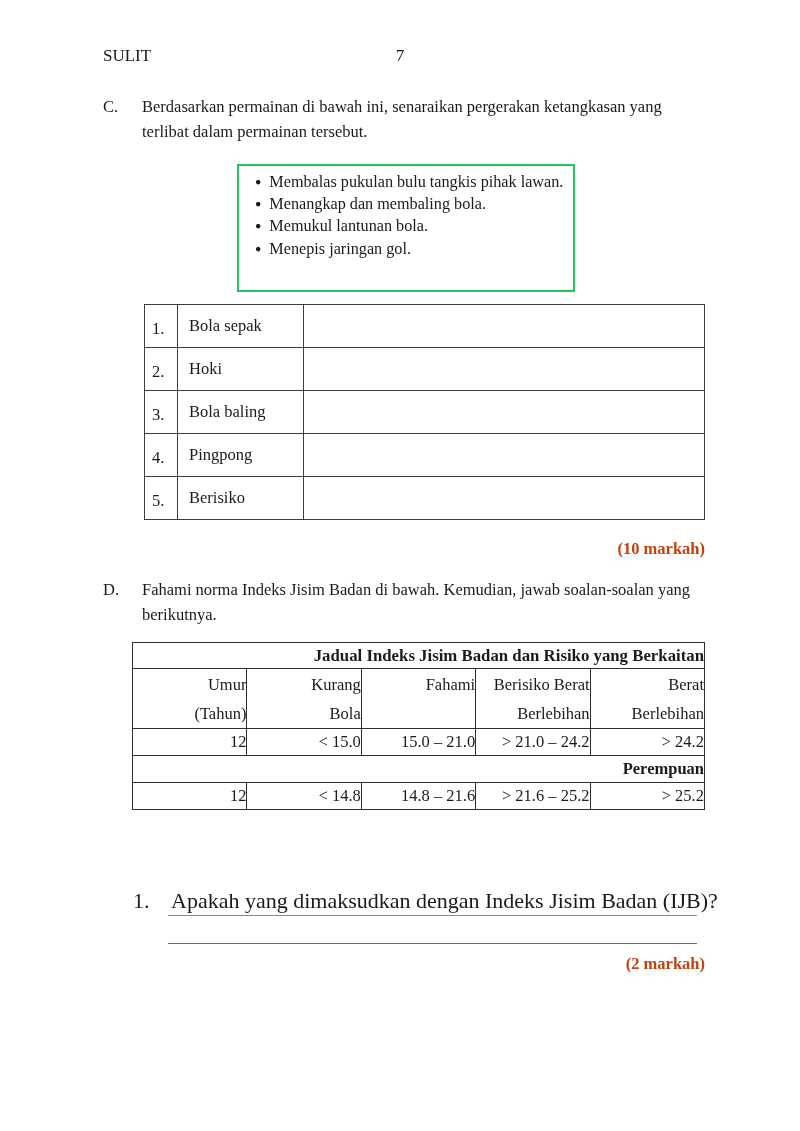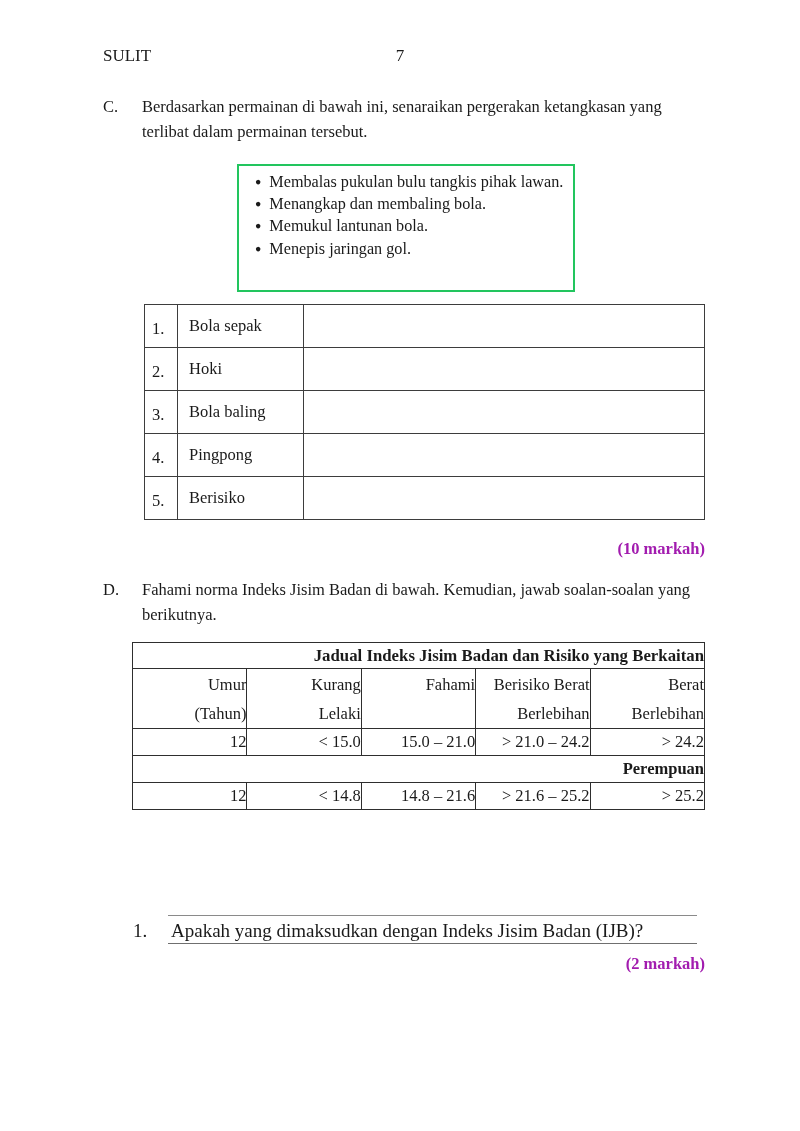--- a/index.html
+++ b/index.html
@@ -40,40 +40,40 @@
 
   
   table { border-collapse: collapse; table-layout: fixed; }
   .games { position: absolute; left: 144px; top: 304px; width: 561px; }
   .games td { border: 1.5px solid #3d3d3d; height: 43px; font-size: 16.5px; vertical-align: middle; }
   .games .num { width: 33px; padding-left: 7px; padding-top: 6px; }
   .games .game { width: 126px; padding-left: 11px; }
   .games .ans { }
 
   
-  .marks { position: absolute; font-weight: bold; font-size: 16.5px; color: #a21caf; }
+  .marks { position: absolute; font-weight: bold; font-size: 16.5px; color: #c2410c; }
   .marks-10 { top: 539px; right: 95px; }
   .marks-2 { top: 954px; right: 95px; }
 
   
   .bmi { position: absolute; left: 132px; top: 642px; width: 573px; text-align: right; font-size: 16.5px; }
   .bmi td { border: 1.5px solid #2e2e2e; }
   .bmi .title { height: 26px; font-weight: bold; font-size: 16.8px; }
   .bmi .hdr td { height: 60px; vertical-align: top; line-height: 29px; padding-top: 1px; }
   .bmi .hdr .l1, .bmi .hdr .l2 { display: block; }
   .bmi .grp { height: 27px; font-weight: bold; }
   .bmi .data td { height: 27px; padding-left: 16px; }
   .bmi .c0 { width: 108px; padding-left: 47px; }
   .bmi .c1 { width: 95px; }
   .bmi .c2 { width: 103px; }
   .bmi .c3 { width: 135px; }
   .bmi .c4 { width: 132px; padding-left: 24px; }
 
   
-  .q1 { position: absolute; left: 133px; top: 920px; font-size: 19px; }
+  .q1 { position: absolute; left: 133px; top: 888px; font-size: 22px; }
   .q1-num { display: inline-block; width: 38px; }
   .ans-line { position: absolute; left: 168px; width: 529px; height: 16px; border-bottom: 1.5px solid #8a8a8a; }
   .ans-line-1 { top: 900px; }
   .ans-line-2 { top: 928px; border-bottom-color: #6f6f6f; }
 </style>
 </head>
 <body>
 
 <div class="page">
 
@@ -134,21 +134,21 @@
         <tr>
       <td class="title" colspan="5">Jadual Indeks Jisim Badan dan Risiko yang Berkaitan</td>
     </tr>
     <tr class="hdr">
       <td class="c0">
         <span class="l1">Umur</span>
         <span class="l2">(Tahun)</span>
       </td>
       <td class="c1">
         <span class="l1">Kurang</span>
-        <span class="l2">Lelaki</span>
+        <span class="l2">Bola</span>
       </td>
       <td class="c2">
         <span class="l1">Fahami</span>
         <span class="l2"></span>
       </td>
       <td class="c3">
         <span class="l1">Berisiko Berat</span>
         <span class="l2">Berlebihan</span>
       </td>
       <td class="c4">

